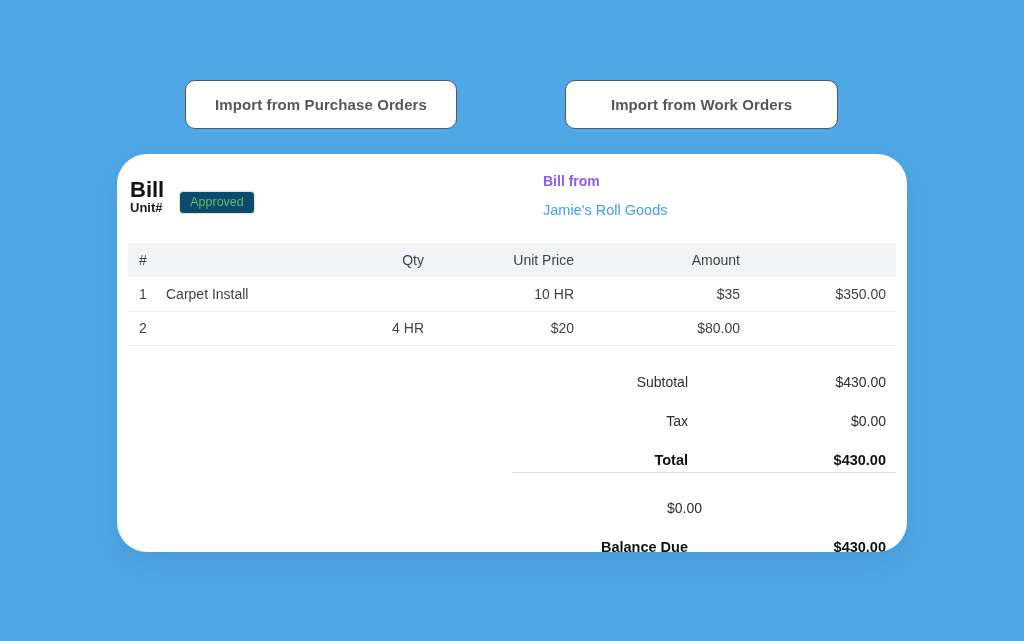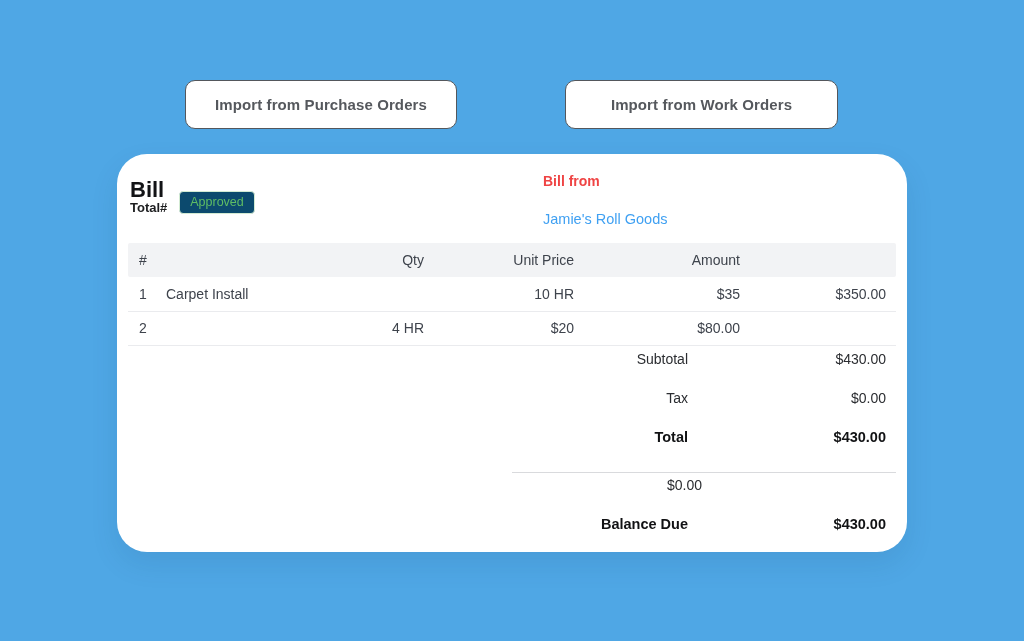--- a/index.html
+++ b/index.html
@@ -77,22 +77,22 @@
     color: #1d1e20;
   }
   .bill-from {
     position: absolute;
     left: 426px;
     top: 19px;
   }
   .bill-from-label {
     font-size: 14px;
     font-weight: 700;
-    color: #ef4444;
-    margin-bottom: 21px;
+    color: #8b5cf6;
+    margin-bottom: 12px;
   }
   .vendor-link {
     font-size: 14.5px;
     color: #3FA0F2;
     text-decoration: none;
     cursor: pointer;
   }
 
   
   .table {
@@ -122,21 +122,21 @@
 
   
   .totals {
     position: absolute;
     left: 395px;
     top: 197px;
     width: 384px;
   }
   .t-row {
     display: flex;
-    align-items: flex-start;
+    align-items: flex-end;
     height: 39px;
     font-size: 14px;
     color: #2b2d31;
   }
   .t-label { flex: 1; text-align: right; padding-right: 8px; }
   .t-value { width: 200px; text-align: right; padding-right: 10px; }
   .t-bold .t-label, .t-bold .t-value { font-weight: 700; color: #111214; font-size: 14.5px; }
   .t-divider {
     border-top: 1px solid #D9DADD;
     margin: 4px 0;
@@ -151,21 +151,21 @@
 
   <button class="import-btn" id="btn-wo">Import from Work Orders</button>
 
   <div class="card">
 
     <div class="title-row">
       <span class="bill-title">Bill</span>
       <span class="badge">Approved</span>
     </div>
 
-    <div class="bill-number">Total#</div>
+    <div class="bill-number">Unit#</div>
 
     <div class="bill-from">
       <div class="bill-from-label">Bill from</div>
       <a class="vendor-link">Jamie's Roll Goods</a>
     </div>
 
     <div class="table">
       <div class="thead">
         <div class="cell-num">#</div>
         <div class="cell-right">Qty</div>

